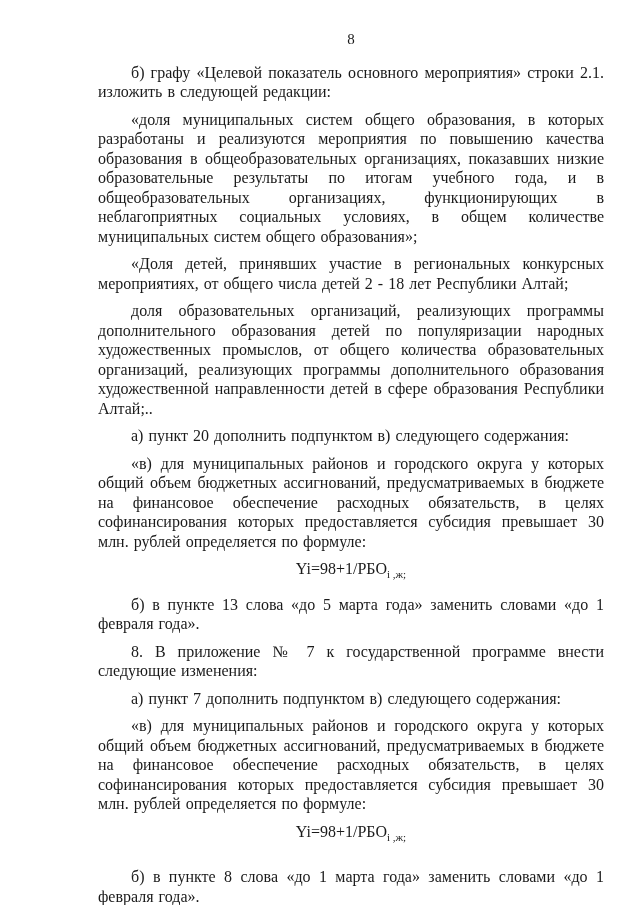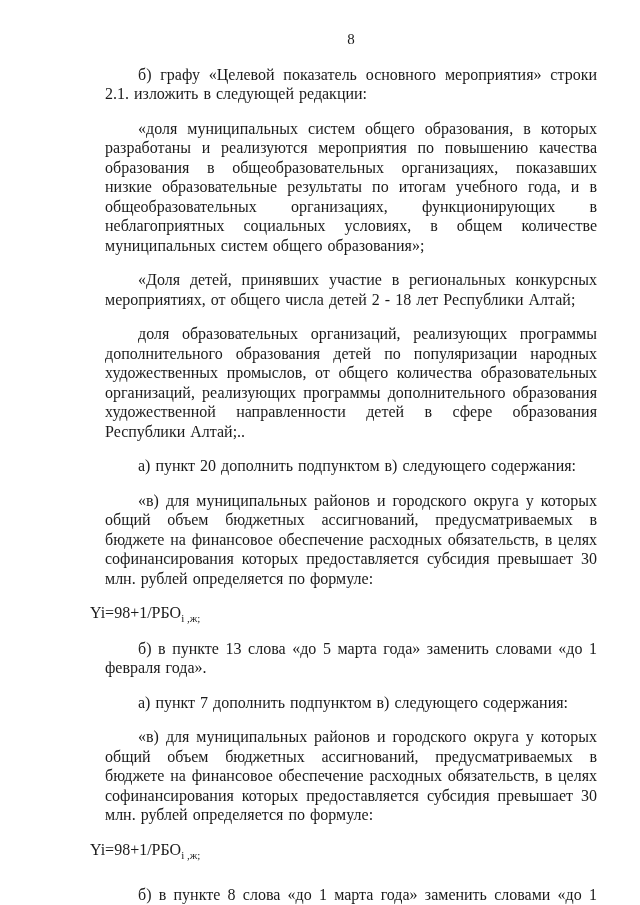--- a/index.html
+++ b/index.html
@@ -18,26 +18,27 @@
     font-size: 16px;
     line-height: 19.5px;
     color: #1a1a1a;
   }
   .page-number {
     text-align: center;
     margin: 0 0 13px 0;
     font-size: 15px;
   }
   p.para {
-    margin: 15px;
+    margin: 8px;
     text-align: justify;
     text-indent: 33px;
     word-spacing: 1px;
   }
   .formula {
+    text-align: center;
     margin: 4px 0 16px 0;
   }
   .formula-2 {
     margin-bottom: 26px;
   }
   .formula sub {
     font-size: 11px;
     line-height: 0;
   }
 </style>
@@ -51,20 +52,21 @@
   <p class="para">б) графу «Целевой показатель основного мероприятия» строки 2.1. изложить в следующей редакции:</p>
   <p class="para">«доля муниципальных систем общего образования, в которых разработаны и реализуются мероприятия по повышению качества образования в общеобразовательных организациях, показавших низкие образовательные результаты по итогам учебного года, и в общеобразовательных организациях, функционирующих в неблагоприятных социальных условиях, в общем количестве муниципальных систем общего образования»;</p>
   <p class="para">«Доля детей, принявших участие в региональных конкурсных мероприятиях, от общего числа детей 2 - 18 лет Республики Алтай;</p>
   <p class="para">доля образовательных организаций, реализующих программы дополнительного образования детей по популяризации народных художественных промыслов, от общего количества образовательных организаций, реализующих программы дополнительного образования художественной направленности детей в сфере образования Республики Алтай;..</p>
   <p class="para">а) пункт 20 дополнить подпунктом в) следующего содержания:</p>
   <p class="para">«в) для муниципальных районов и городского округа у которых общий объем бюджетных ассигнований, предусматриваемых в бюджете на финансовое обеспечение расходных обязательств, в целях софинансирования которых предоставляется субсидия превышает 30 млн. рублей определяется по формуле:</p>
 
   <div class="formula"><span>Yi=98+1/РБО</span><sub>i ,ж;</sub></div>
 
   <p class="para">б) в пункте 13 слова «до 5 марта года» заменить словами «до 1 февраля года».</p>
+  <p class="para">8. В приложение № 7 к государственной программе внести следующие изменения:</p>
   <p class="para">а) пункт 7 дополнить подпунктом в) следующего содержания:</p>
   <p class="para">«в) для муниципальных районов и городского округа у которых общий объем бюджетных ассигнований, предусматриваемых в бюджете на финансовое обеспечение расходных обязательств, в целях софинансирования которых предоставляется субсидия превышает 30 млн. рублей определяется по формуле:</p>
 
   <div class="formula formula-2"><span>Yi=98+1/РБО</span><sub>i ,ж;</sub></div>
 
   <p class="para">б) в пункте 8 слова «до 1 марта года» заменить словами «до 1 февраля года».</p>
 
 </div>
 
 </body></html>

